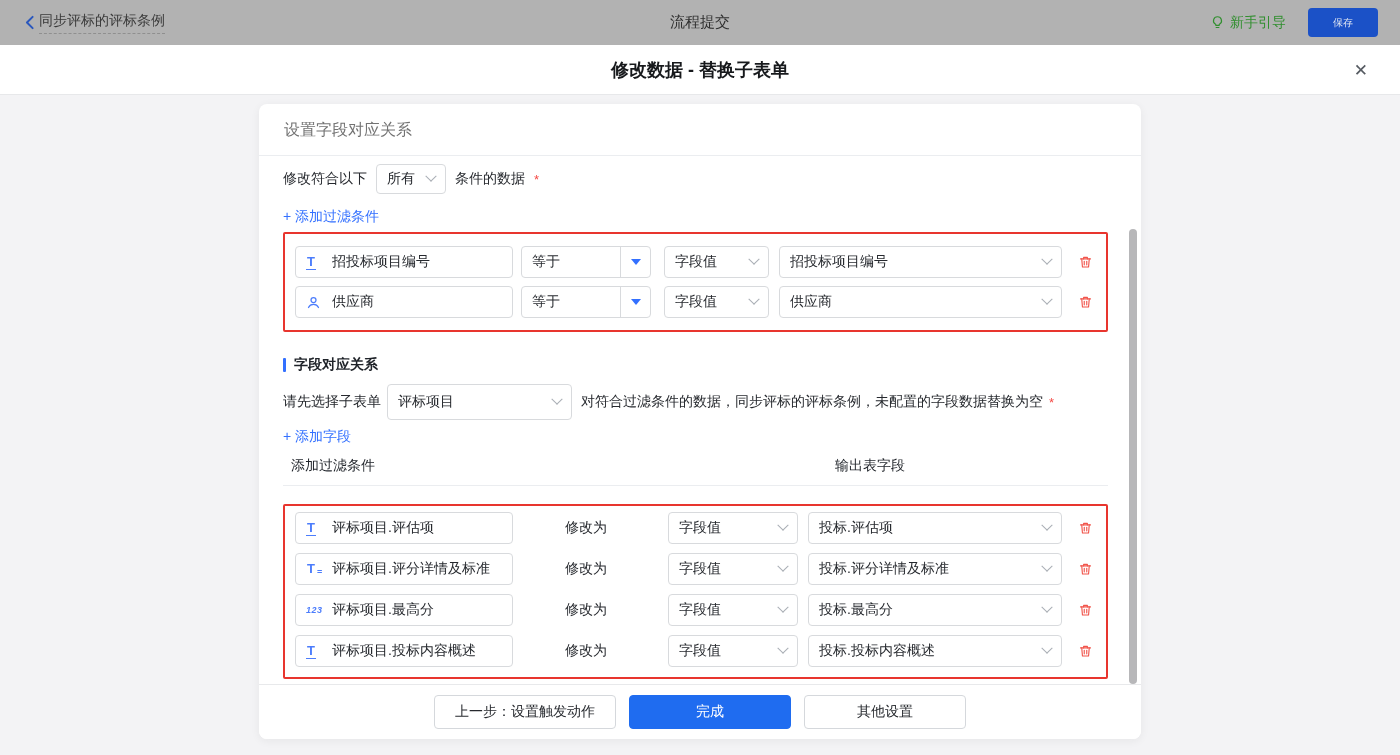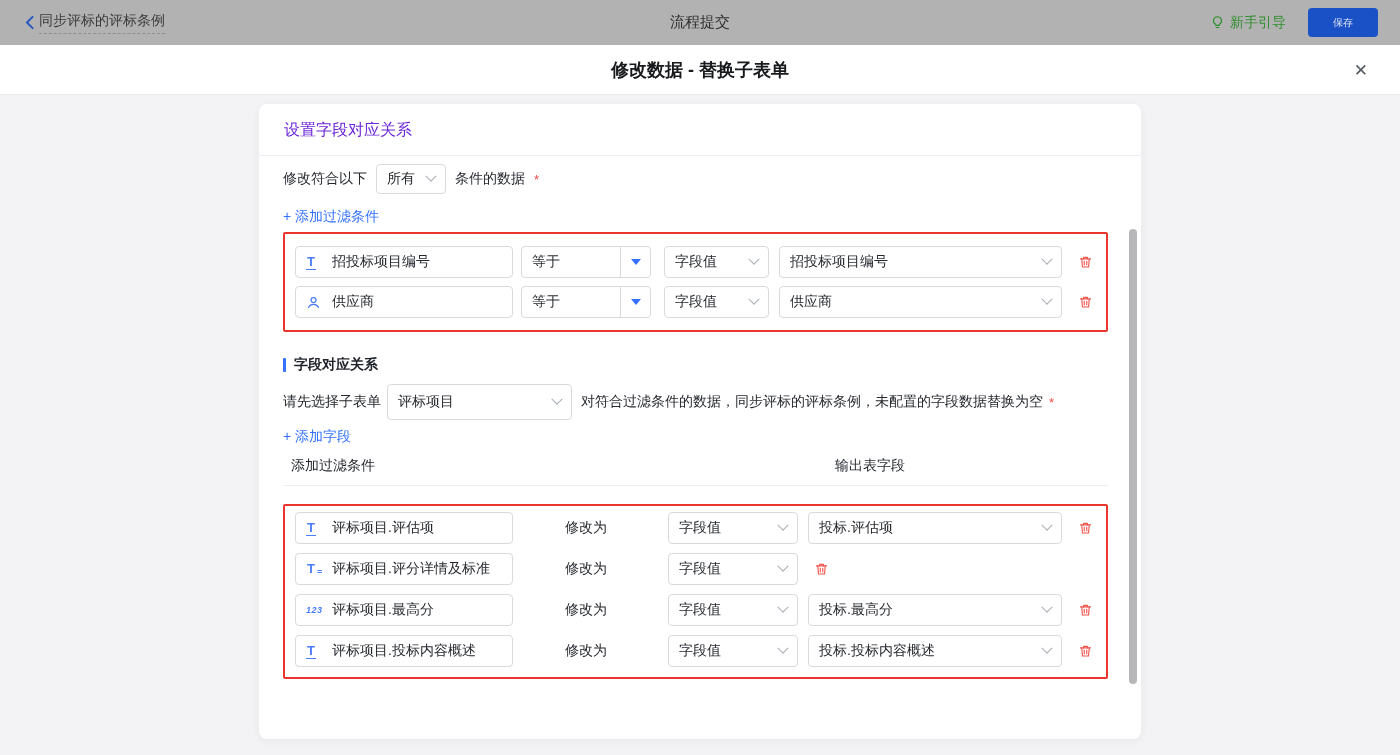--- a/index.html
+++ b/index.html
@@ -17,21 +17,21 @@
   .save-btn { width:70px; height:29px; background:#1b51c7; color:#dfe5f2; border:none; border-radius:4px; font-size:10px; font-family:inherit; cursor:pointer; }
 
   
   .modal { height:710px; background:#fff; display:flex; flex-direction:column; }
   .modal-header { height:50px; flex:none; border-bottom:1px solid #e7e8ea; display:flex; align-items:center; justify-content:center; position:relative; }
   .modal-title { font-size:18px; font-weight:700; color:#17191c; }
   .close { position:absolute; right:32px; top:50%; transform:translateY(-50%); font-size:17px; color:#565b62; cursor:pointer; line-height:1; }
 
   .modal-body { flex:1; background:#f3f3f5; padding-top:9px; overflow:hidden; }
   .card { width:882px; height:635px; margin:0 auto; background:#fff; border-radius:8px; position:relative; box-shadow:0 2px 10px rgba(31,35,41,.06); }
-  .card-header { height:52px; line-height:52px; padding:0 25px; font-size:16px; font-weight:500; color:#6d28d9; border-bottom:1px solid #ebedf0; }
+  .card-header { height:52px; line-height:52px; padding:0 25px; font-size:16px; font-weight:500; color:#737373; border-bottom:1px solid #ebedf0; }
   .card-content { padding:0 24px; }
 
   .filter-intro { margin-top:8px; height:30px; display:flex; align-items:center; gap:9px; color:#26292e; }
   .req { color:#f54a45; font-size:13px; }
   .add-link { display:block; margin:14px 0 6px; color:#3370ff; font-size:14px; text-decoration:none; cursor:pointer; width:max-content; }
 
   .red-group { border:2px solid #e8352e; border-radius:2px; padding:12px 10px; margin-right:9px; display:flex; flex-direction:column; gap:8px; }
   .red-group.map { padding:6px 10px 10px; gap:9px; }
   .row { display:flex; align-items:center; height:32px; }
 
@@ -254,20 +254,24 @@
                   <span class="tglyph nl">T</span>
                   <span class="eq">=</span>
                 </span>
       <span class="flabel">评标项目.评分详情及标准</span>
     </div>
     <span class="modify">修改为</span>
     <div class="select vt-select wide">
       <span class="sel-label vt-label">字段值</span>
       <i class="chev"></i>
     </div>
+    <div class="select val-select">
+      <span class="sel-label val-label">投标.评分详情及标准</span>
+      <i class="chev"></i>
+    </div>
     <span class="trash">
                 <svg width="15" height="16" viewBox="0 0 24 24" fill="none" stroke="#f1544b" stroke-width="1.8" stroke-linecap="round" stroke-linejoin="round">
                   <path d="M4 7h16"></path>
                   <path d="M9 7V4.5h6V7"></path>
                   <path d="M6 7l1.1 13h9.8L18 7"></path>
                   <path d="M10 11v5.5"></path>
                   <path d="M14 11v5.5"></path>
                 </svg>
               </span>
   </div>
@@ -321,17 +325,22 @@
                   <path d="M9 7V4.5h6V7"></path>
                   <path d="M6 7l1.1 13h9.8L18 7"></path>
                   <path d="M10 11v5.5"></path>
                   <path d="M14 11v5.5"></path>
                 </svg>
               </span>
   </div>
 </div>
       </div>
 
+      <div class="card-footer">
+        <button class="btn outline">上一步：设置触发动作</button>
+        <button class="btn primary">完成</button>
+        <button class="btn outline">其他设置</button>
+      </div>
 
       <div class="scroll-thumb"></div>
     </div>
   </div>
 </div>
 
 </body></html>

